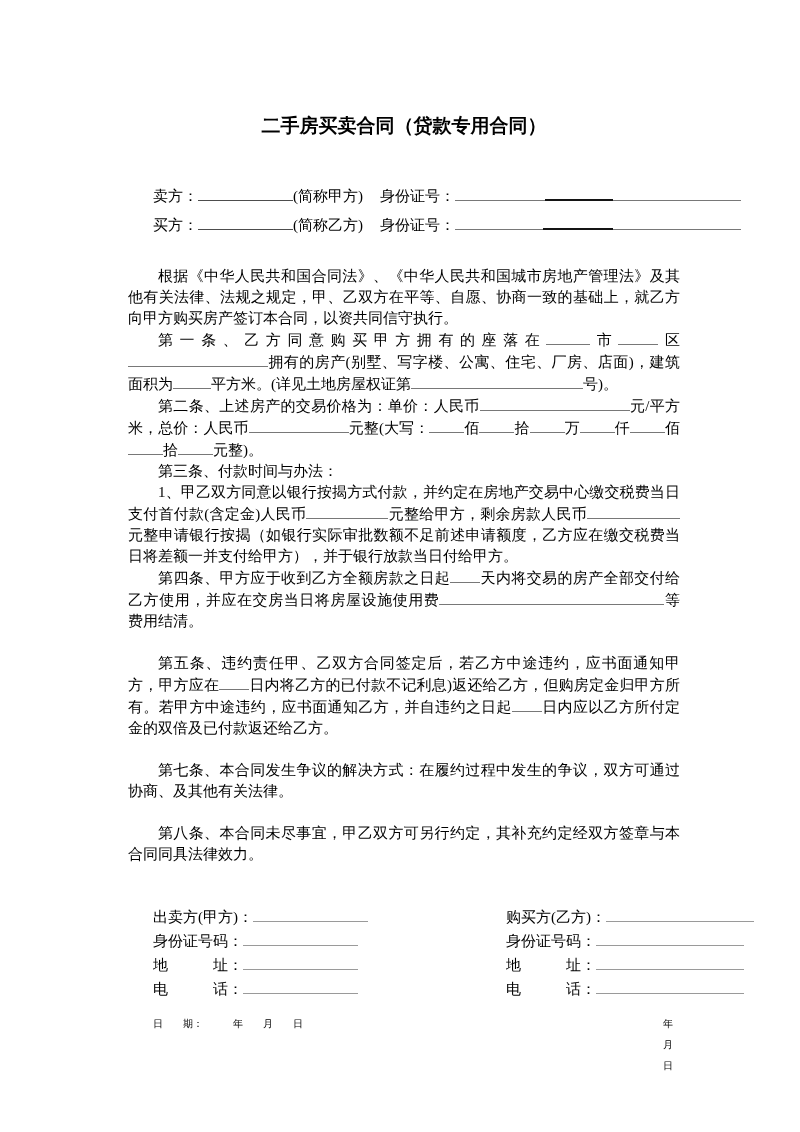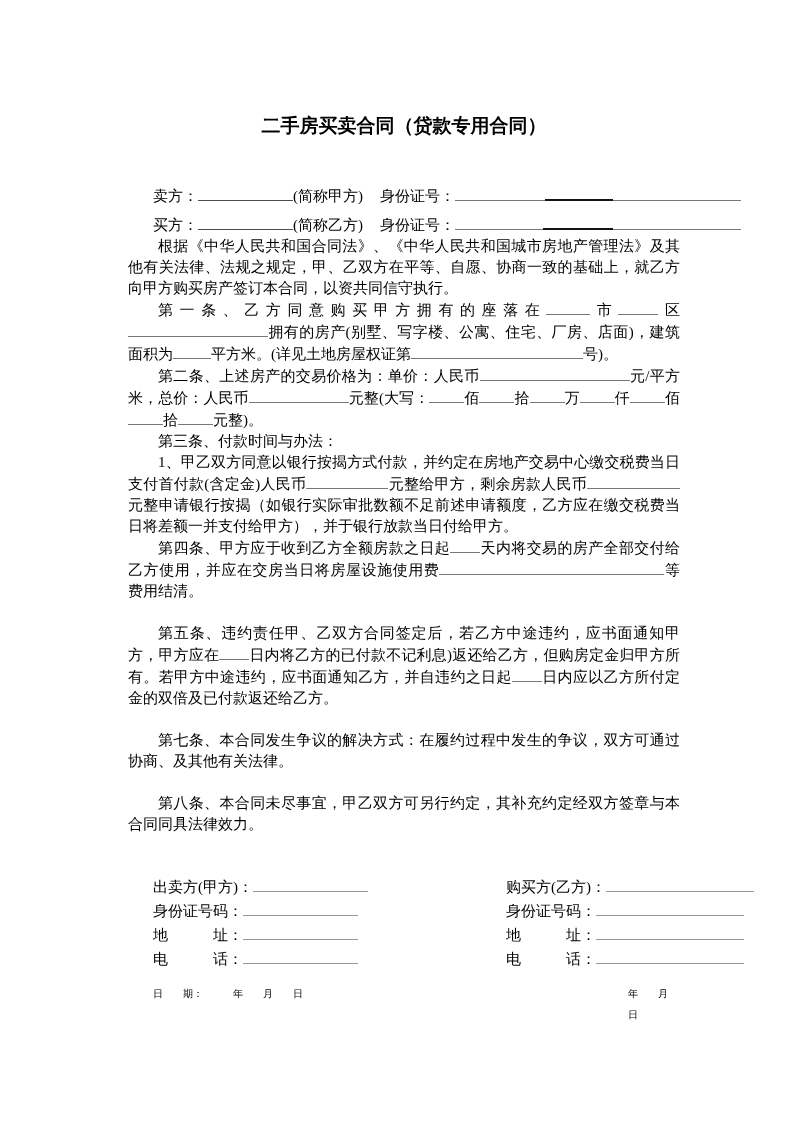--- a/index.html
+++ b/index.html
@@ -30,21 +30,21 @@
   }
   .party-row.first { margin-top: 44px; text-align: center; }
   .party-row.second { margin-top: 6px; }
   .para {
     margin: 0;
     font-size: 15px;
     line-height: 21px;
     text-align: justify;
     text-indent: 2em;
   }
-  .para.first { }
+  .para.first { margin-top: 30px; }
   .para.gap-top { margin-top: 21px; }
   .blank {
     display: inline-block;
     height: 15px;
     border-bottom: 1px solid #787878;
     vertical-align: baseline;
   }
   .blank.dk { border-bottom-color: #4d4d4d; }
   .blank.blk { border-bottom: 2px solid #141414; }
   .gapsp { display: inline-block; height: 1px; }
@@ -62,21 +62,21 @@
   .sig-row .blank { border-bottom-color: #9a9a9a; }
   .sig-col.left .blank { width: 115px; }
   .sig-col.right .blank { width: 148px; }
   .date-row {
     position: relative;
     margin-top: 12px;
     padding-left: 25px;
     font-size: 10px;
     line-height: 21px;
   }
-  .date-right { position: absolute; left: 500px; top: 0; }
+  .date-right { position: absolute; left: 525px; top: 0; text-align: center; }
 </style>
 </head>
 <body>
 
 <div class="page">
 
   <h1 class="title">二手房买卖合同（贷款专用合同）</h1>
 
   <div class="party-row first">卖方：<span class="blank dk" style="width: 95px;"></span>(简称甲方)<span class="gapsp" style="width: 17px;"></span>身份证号：<span class="blank" style="width: 90px;"></span><span class="blank blk" style="width: 68px;"></span><span class="blank" style="width: 128px;"></span></div>
   <div class="party-row second">买方：<span class="blank dk" style="width: 95px;"></span>(简称乙方)<span class="gapsp" style="width: 17px;"></span>身份证号：<span class="blank" style="width: 88px;"></span><span class="blank blk" style="width: 70px;"></span><span class="blank" style="width: 128px;"></span></div>

